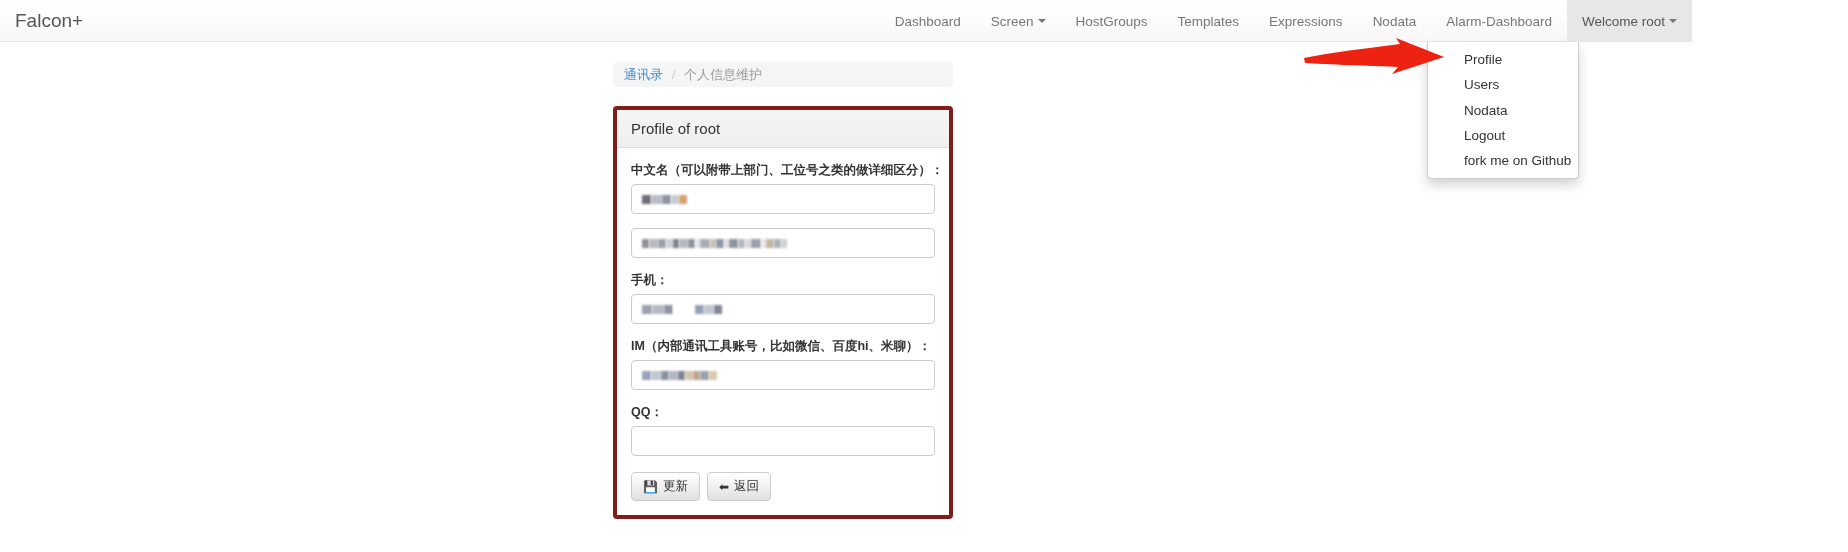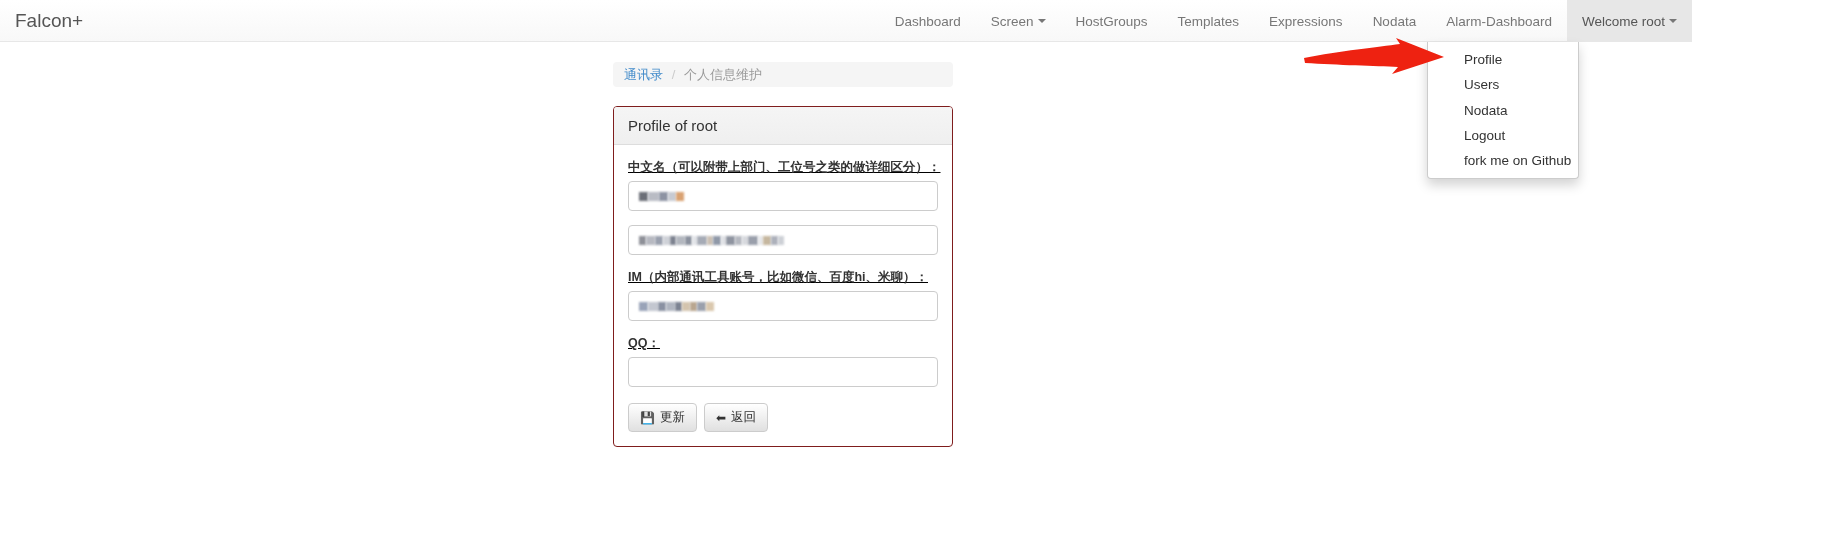--- a/index.html
+++ b/index.html
@@ -85,33 +85,33 @@
   }
   .bc-link { color: #428bca; text-decoration: none; }
   .bc-sep { color: #ccc; padding: 0 5px; }
   .bc-active { color: #999; }
 
   
   .panel {
     position: absolute; left: 613px; top: 106px;
     width: 340px;
     background: #fff;
-    border: 1px solid #7f1d1d;
+    border: 4px solid #7f1d1d;
     border-radius: 4px;
   }
   .panel-heading {
     background: linear-gradient(to bottom, #f5f5f5 0%, #efefef 100%);
     border-bottom: 1px solid #ddd;
     border-radius: 3px 3px 0 0;
     padding: 10px 14px;
   }
   .panel-title { margin: 0; font-size: 15px; color: #333; font-weight: 400; }
   .panel-body { padding: 14px; }
 
-  .form-group { margin-bottom: 14px; text-decoration: underline; }
+  .form-group { margin-bottom: 14px; }
   .form-label {
     display: block;
     margin-bottom: 5px;
     font-size: 12.5px;
     font-weight: bold;
     color: #333;
     white-space: nowrap;
   }
   .form-control {
     display: block; width: 100%; height: 30px;
@@ -235,20 +235,34 @@
                 <span class="blk" style="width: 6px; background: rgb(215, 217, 222);"></span>
                 <span class="blk" style="width: 10px; background: rgb(154, 159, 171);"></span>
                 <span class="blk" style="width: 5px; background: rgb(230, 231, 234);"></span>
                 <span class="blk" style="width: 8px; background: rgb(198, 183, 159);"></span>
                 <span class="blk" style="width: 7px; background: rgb(173, 177, 187);"></span>
                 <span class="blk" style="width: 6px; background: rgb(205, 208, 214);"></span>
               </div>
             </div>
           </div>
           <div class="form-group">
+            <label class="form-label">手机：</label>
+            <div class="form-control">
+              <div class="redact">
+                <span class="blk" style="width: 10px; background: rgb(155, 160, 171);"></span>
+                <span class="blk" style="width: 12px; background: rgb(181, 185, 194);"></span>
+                <span class="blk" style="width: 9px; background: rgb(142, 148, 162);"></span>
+                <span class="blk" style="width: 22px; background: rgb(255, 255, 255);"></span>
+                <span class="blk" style="width: 9px; background: rgb(151, 160, 180);"></span>
+                <span class="blk" style="width: 10px; background: rgb(194, 198, 207);"></span>
+                <span class="blk" style="width: 8px; background: rgb(127, 133, 148);"></span>
+              </div>
+            </div>
+          </div>
+          <div class="form-group">
             <label class="form-label">IM（内部通讯工具账号，比如微信、百度hi、米聊）：</label>
             <div class="form-control">
               <div class="redact">
                 <span class="blk" style="width: 9px; background: rgb(153, 163, 184);"></span>
                 <span class="blk" style="width: 10px; background: rgb(195, 199, 208);"></span>
                 <span class="blk" style="width: 8px; background: rgb(138, 145, 162);"></span>
                 <span class="blk" style="width: 9px; background: rgb(176, 181, 192);"></span>
                 <span class="blk" style="width: 7px; background: rgb(124, 131, 146);"></span>
                 <span class="blk" style="width: 8px; background: rgb(212, 196, 174);"></span>
                 <span class="blk" style="width: 7px; background: rgb(185, 166, 143);"></span>

